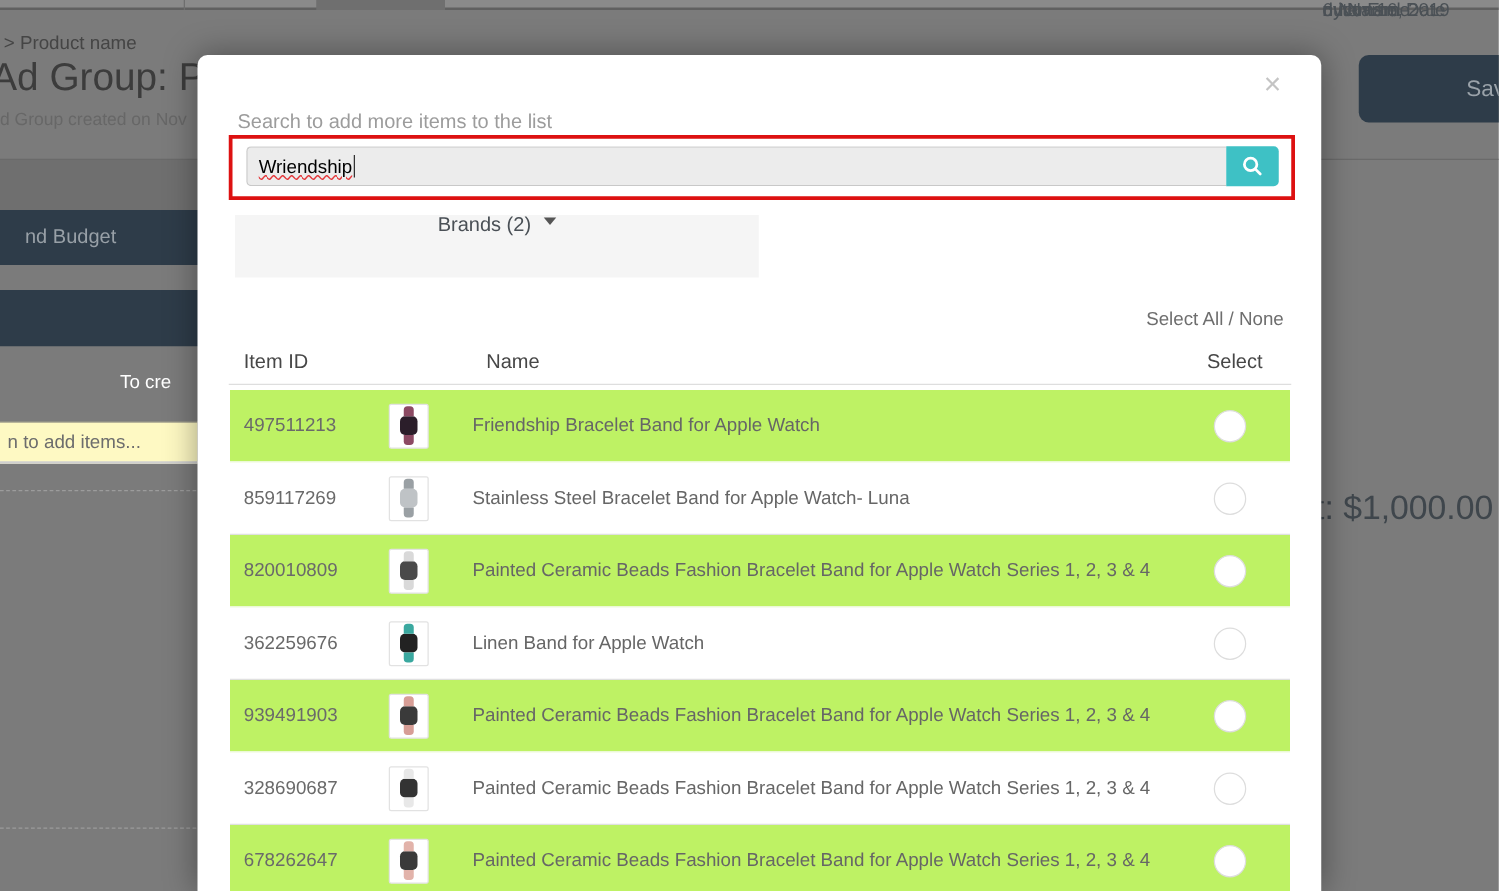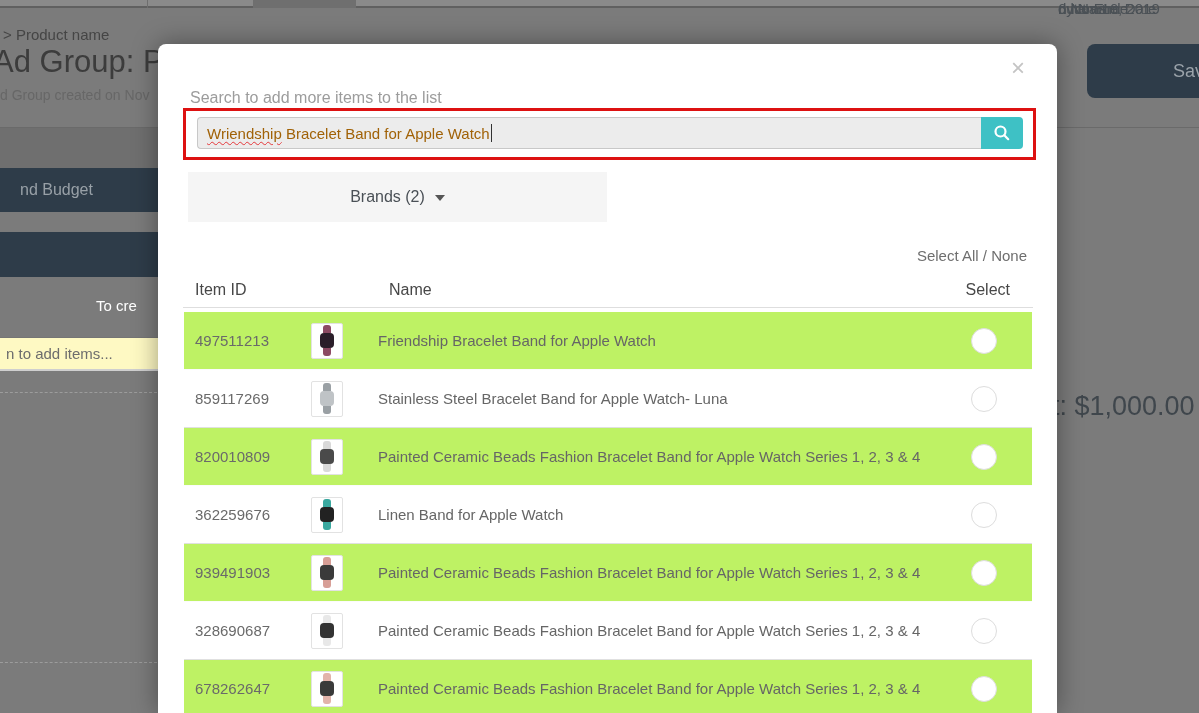--- a/index.html
+++ b/index.html
@@ -37,28 +37,28 @@
   .budget-frag { position:absolute; left:1052px; top:391px; font-size:27px; color:#3f464c; white-space:nowrap; }
 
   
   .modal { position:absolute; left:158px; top:44px; width:899px; height:669px; background:#fff; border-radius:8px 8px 0 0;
            box-shadow:0 0 26px rgba(0,0,0,0.38); z-index:10; }
   .m-title { position:absolute; left:32px; top:18px; font-size:16px; color:#9c9c9c; white-space:nowrap;margin-top:27px; }
   .m-close { position:absolute; right:32px; top:12px; font-size:24px; color:#c4c4c4; cursor:pointer; line-height:1; }
 
   .ann-box { position:absolute; left:25px; top:64px; width:853px; height:52px; border:3px solid #dd1111; }
   .search-input { position:absolute; left:39px; top:73px; width:784px; height:32px; background:#ececec; border:1px solid #c8c8c8;
-                  border-right:none; border-radius:4px 0 0 4px; font-size:15px; color:#a16207; display:flex; align-items:center;
+                  border-right:none; border-radius:4px 0 0 4px; font-size:15px; color:#000000; display:flex; align-items:center;
                   padding-left:9px; white-space:pre; }
   .misspell { text-decoration:underline; text-decoration-style:wavy; text-decoration-color:#e4373a; text-decoration-thickness:1px; text-underline-offset:2px; }
   .caret-bar { display:inline-block; width:1px; height:18px; background:#333; margin-left:1px; vertical-align:middle; }
   .search-btn { position:absolute; left:823px; top:73px; width:42px; height:32px; background:#3ec1c5; border:none;
                 border-radius:0 4px 4px 0; display:flex; align-items:center; justify-content:center; cursor:pointer; }
 
-  .brands { position:absolute; left:30px; top:128px; width:419px; height:50px; background:#f5f5f5; display:flex; align-items:center;
+  .brands { position:absolute; left:30px; top:128px; width:419px; height:50px; background:#f5f5f5; display:flex; 
             justify-content:center; gap:10px; cursor:pointer; }
   .brands .lbl { font-size:16px; color:#4a5056; }
   .chev { width:0; height:0; border-left:5px solid transparent; border-right:5px solid transparent; border-top:6px solid #555; margin-top:2px; }
 
   .select-all { position:absolute; right:30px; top:203px; font-size:15px; color:#6e6e6e; cursor:pointer; white-space:nowrap; }
 
   .th { position:absolute; top:237px; font-size:16px; color:#474747; white-space:nowrap; }
   .th-id { left:37px; } .th-name { left:231px; } .th-select { right:47px; }
   .thead-line { position:absolute; left:25px; top:263px; width:850px; height:1px; background:#dedede; }
 
@@ -114,21 +114,20 @@
   <div class="summary-frag">6 items</div>
   <div class="budget-frag">t: $1,000.00</div>
 
   <div class="modal">
     <div class="m-title">Search to add more items to the list</div>
     <div class="m-close">×</div>
 
     <div class="ann-box"></div>
     <div class="search-input">
       <span class="misspell">Wriendship</span>
-      <span> Bracelet Band for Apple Watch</span>
       <span class="caret-bar"></span>
     </div>
     <button class="search-btn">
       <svg width="20" height="20" viewBox="0 0 20 20">
         <circle cx="8.5" cy="8.5" r="5" fill="none" stroke="#fff" stroke-width="2.2"></circle>
         <line x1="12.3" y1="12.3" x2="16.2" y2="16.2" stroke="#fff" stroke-width="2.2" stroke-linecap="round"></line>
       </svg>
     </button>
 
     <div class="brands">

